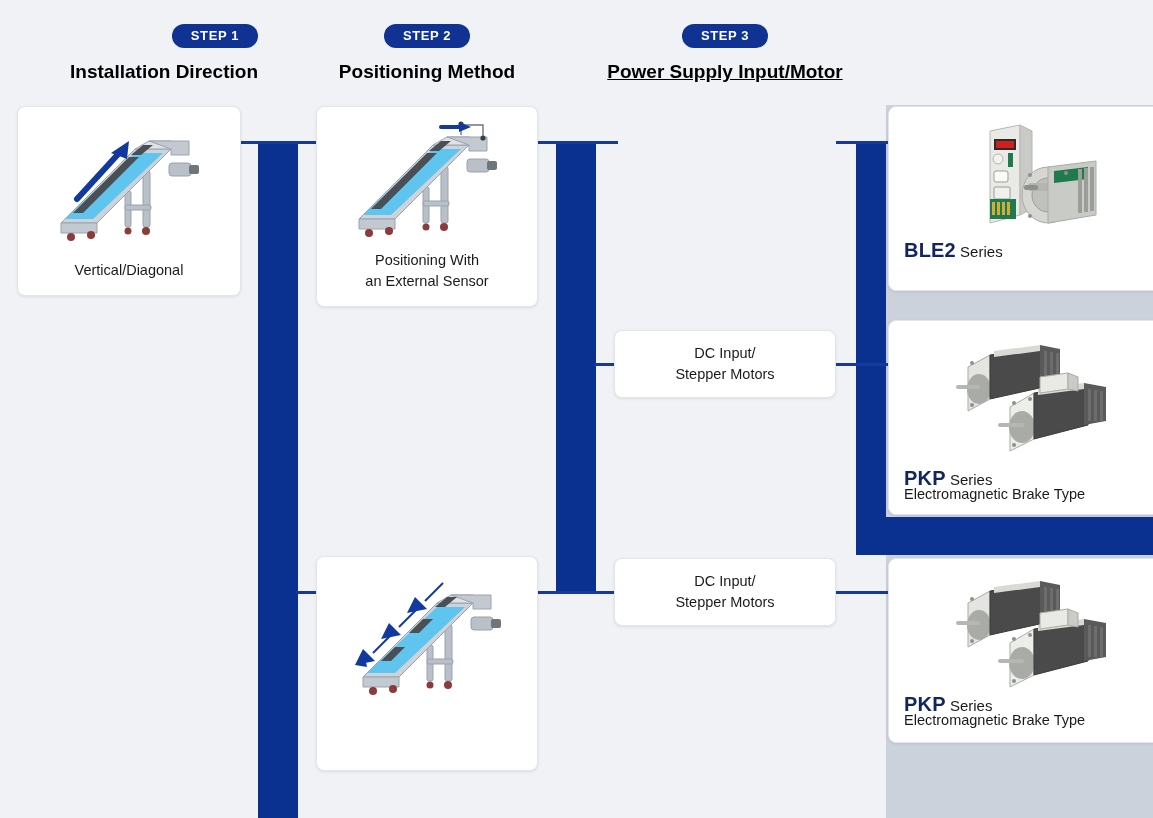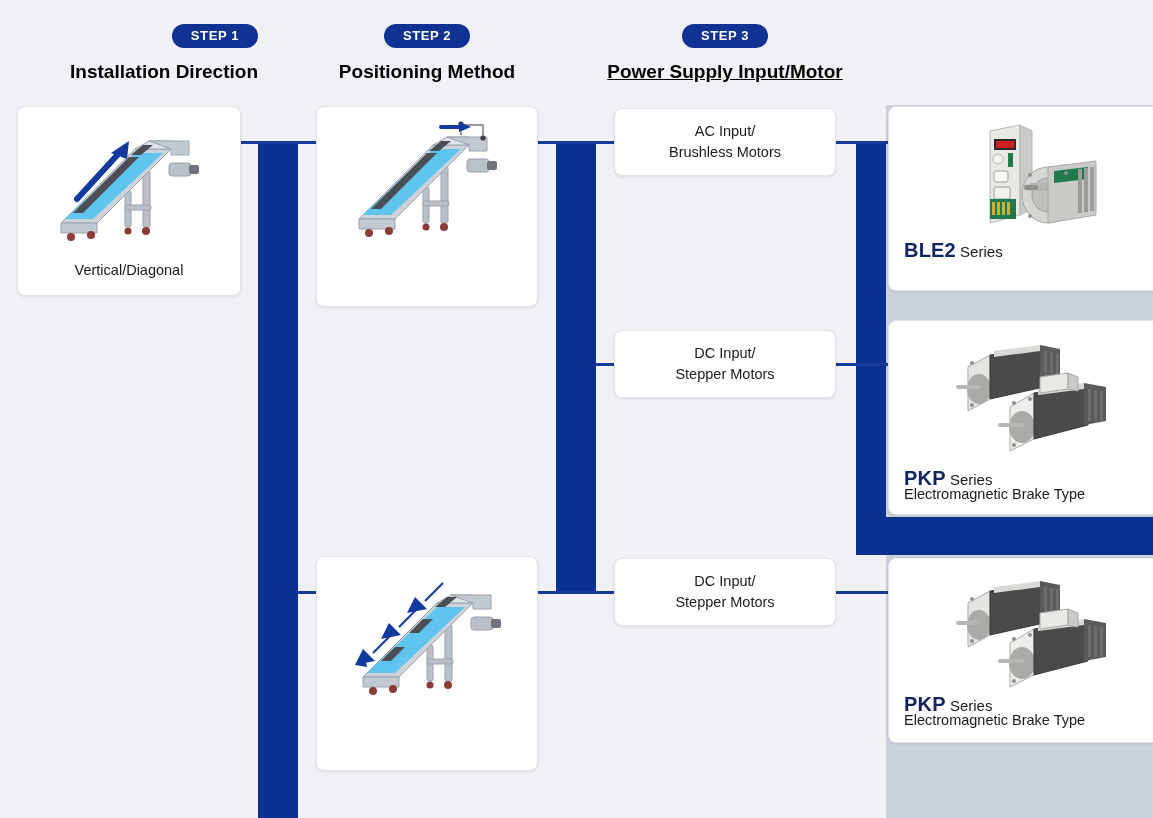--- a/index.html
+++ b/index.html
@@ -259,20 +259,24 @@
         </g>
         <circle cx="124" cy="9" r="2.6" fill="#3a3f45"></circle>
         <circle cx="146" cy="23" r="2.6" fill="#3a3f45"></circle>
 
         <g>
           <line x1="104" y1="12" x2="126" y2="12" stroke="#11399e" stroke-width="4" stroke-linecap="round"></line>
           <polygon points="134,12 122,7 122,17" fill="#11399e"></polygon>
         </g>
       </svg>
     </div>
+    <div class="card-label">
+      <div>Positioning With</div>
+      <div>an External Sensor</div>
+    </div>
   </div>
 
   <div class="card illus-card" style="left:316px; top:556px; width:222px; height:215px;">
     <div class="illus" style="top:12px;">
       <svg width="180" height="140" viewBox="0 0 180 140">
         <g stroke="#9aa3ad" stroke-width="1" fill="#b9c0c8">
           <rect x="108" y="56" width="7" height="56" rx="2"></rect>
           <rect x="90" y="76" width="6" height="36" rx="2"></rect>
           <rect x="90" y="90" width="26" height="5" rx="2"></rect>
         </g>
@@ -309,26 +313,20 @@
           </g>
           <g>
             <line x1="88" y1="32" x2="106" y2="14" stroke-width="2"></line>
             <polygon points="70,44 90,40 78,28" stroke="none"></polygon>
           </g>
         </g>
       </svg>
     </div>
   </div>
 
-  <div class="card opt-card" style="left:614px; top:108px; width:222px; height:68px;">
-    <div class="card-label">
-      <div>AC Input/</div>
-      <div>Brushless Motors</div>
-    </div>
-  </div>
 
   <div class="card opt-card" style="left:614px; top:330px; width:222px; height:68px;">
     <div class="card-label">
       <div>DC Input/</div>
       <div>Stepper Motors</div>
     </div>
   </div>
 
   <div class="card opt-card" style="left:614px; top:558px; width:222px; height:68px;">
     <div class="card-label">

